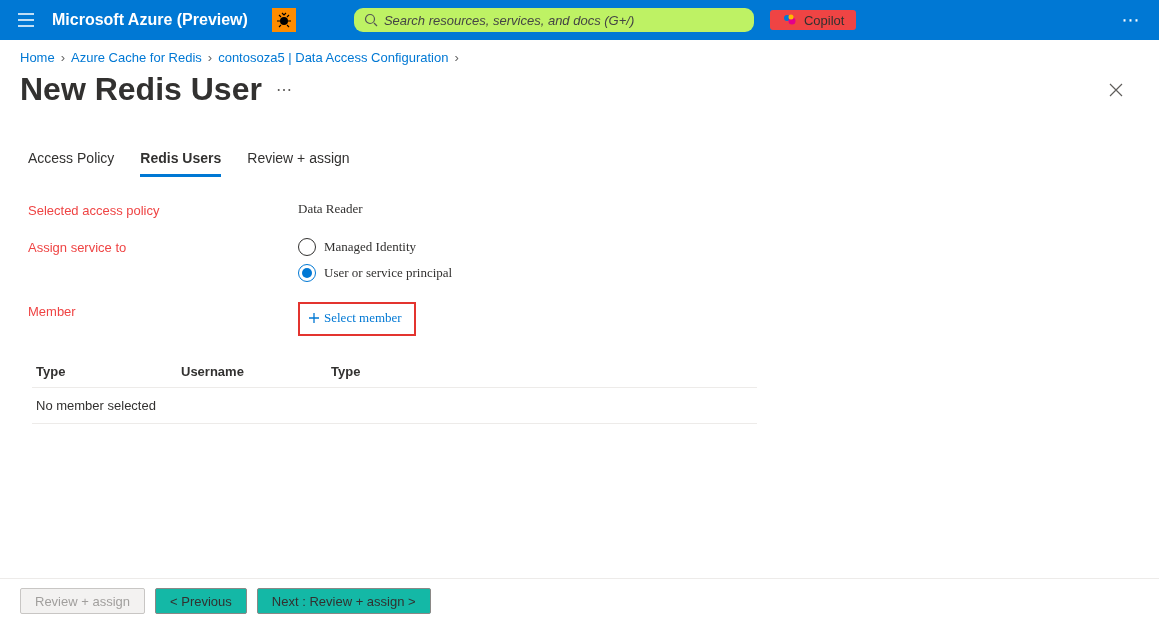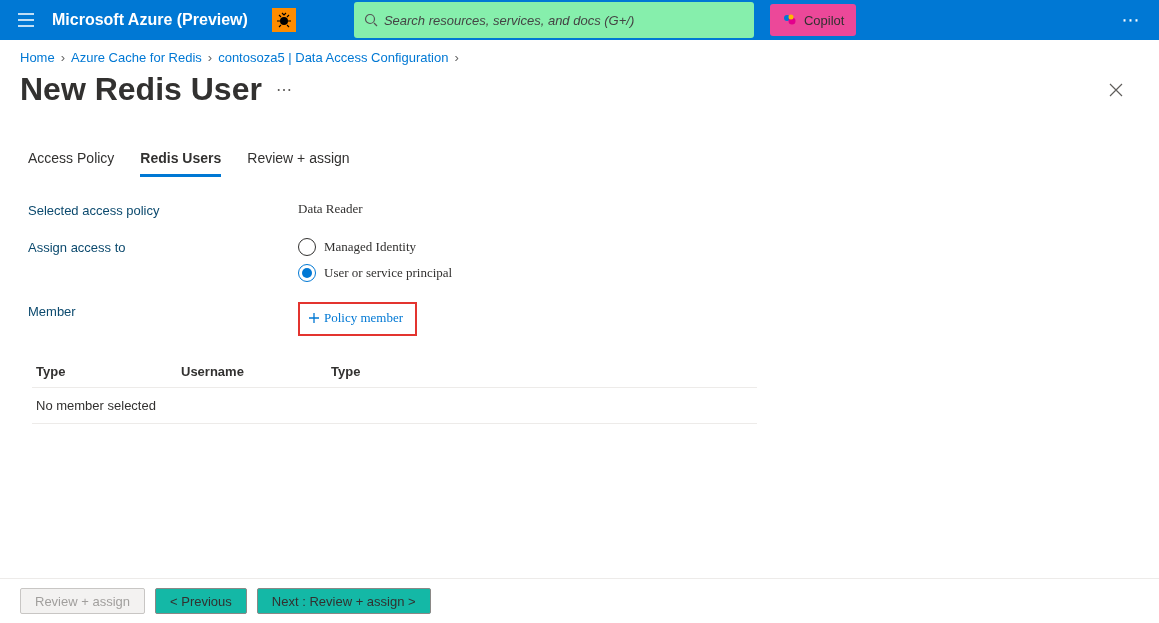--- a/index.html
+++ b/index.html
@@ -42,42 +42,42 @@
     display: flex; align-items: center; justify-content: center;
     cursor: pointer;
     margin-left:6px;
   }
   .search-wrap {
     flex: 0 0 400px;
     margin-left: 50px;
   }
   .search {
     position: relative;
-    background: #86efac;
-    border-radius: 3px;
-    height: 36px;
+    background: #bef264;
+    border-radius: 9px;
+    height: 24px;
     display: flex;
     align-items: center;
     padding: 0 10px;
   }
   .search input {
     border: none;
     background: transparent;
     outline: none;
     flex: 1;
     font-size: 13px;
     color: #323130;
     margin-left: 6px;
   }
   .search input::placeholder { color: #444; font-style: italic; }
   .copilot-btn {
-    background: #ec4899;
+    background: #ef4444;
     color: #323130;
     border: none;
-    height: 32px;
+    height: 20px;
     padding: 0 12px;
     border-radius: 3px;
     font-size: 13px;
     display: flex;
     align-items: center;
     gap: 6px;
     cursor: pointer;
     margin-left:8px;
   }
   .topbar-right {
@@ -153,21 +153,21 @@
     padding: 24px 28px 0 28px;
   }
   .form-row {
     display: flex;
     align-items: flex-start;
     margin-bottom: 20px;
   }
   .form-label {
     width: 270px;
     font-size: 13px;
-    color: #0c4a6e;
+    color: #ef4444;
     padding-top: 2px;
   }
   .form-value {
     font-size: 13px;
     color: #323130;
     font-family: Liberation Serif, serif;
   }
   .radio-group { display:flex; flex-direction:column; gap:8px; }
   .radio-option { display:flex; align-items:center; gap:8px; cursor:pointer; }
   .radio-outer {
@@ -311,21 +311,21 @@
 </div>
 
 <div class="form-area">
 
   <div class="form-row">
     <div class="form-label">Selected access policy</div>
     <div class="form-value">Data Reader</div>
   </div>
 
   <div class="form-row">
-    <div class="form-label">Assign access to</div>
+    <div class="form-label">Assign service to</div>
     <div class="form-value">
       <div class="radio-group">
         <div class="radio-option">
           <span class="radio-outer"></span>
           <span>Managed Identity</span>
         </div>
         <div class="radio-option selected">
           <span class="radio-outer">
               <span class="radio-inner"></span>
             </span>
@@ -336,21 +336,21 @@
   </div>
 
   <div class="form-row">
     <div class="form-label">Member</div>
     <div class="form-value">
       <span class="select-member-box">
         <span class="select-member-link">
           <svg width="12" height="12" viewBox="0 0 12 12">
               <path d="M6 1v10M1 6h10" stroke="#0078d4" stroke-width="1.3"></path>
             </svg>
-          <span>Policy member</span>
+          <span>Select member</span>
         </span>
       </span>
     </div>
   </div>
 
   <div class="members-table">
     <div class="members-header">
       <div class="col-name">Type</div>
       <div class="col-username">Username</div>
       <div class="col-type">Type</div>

